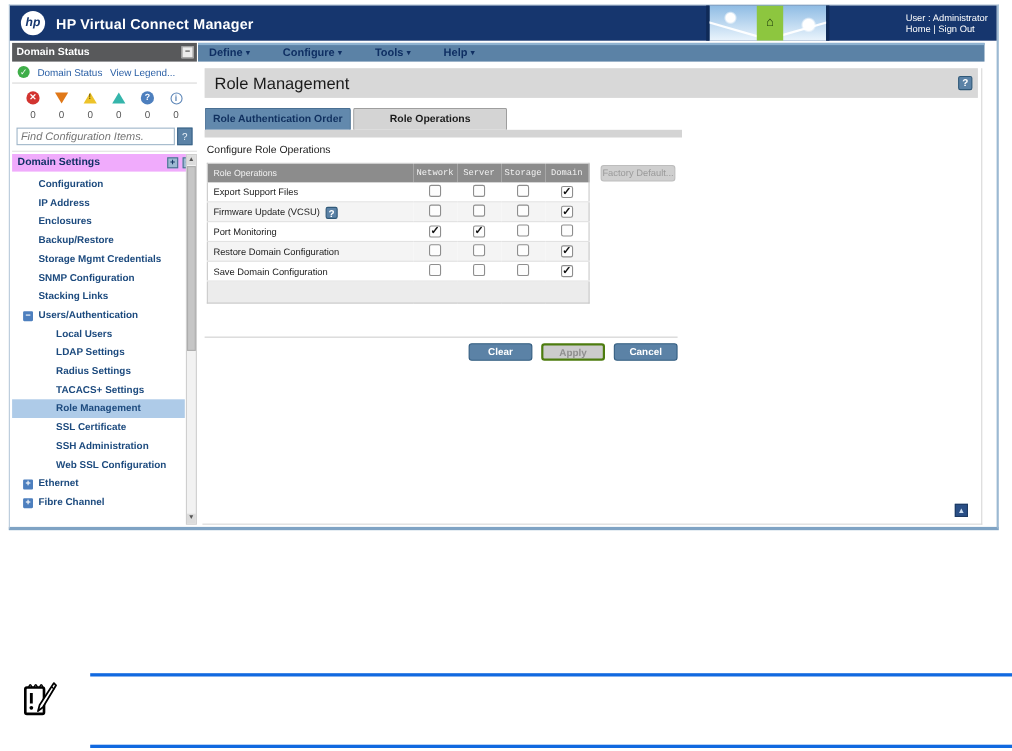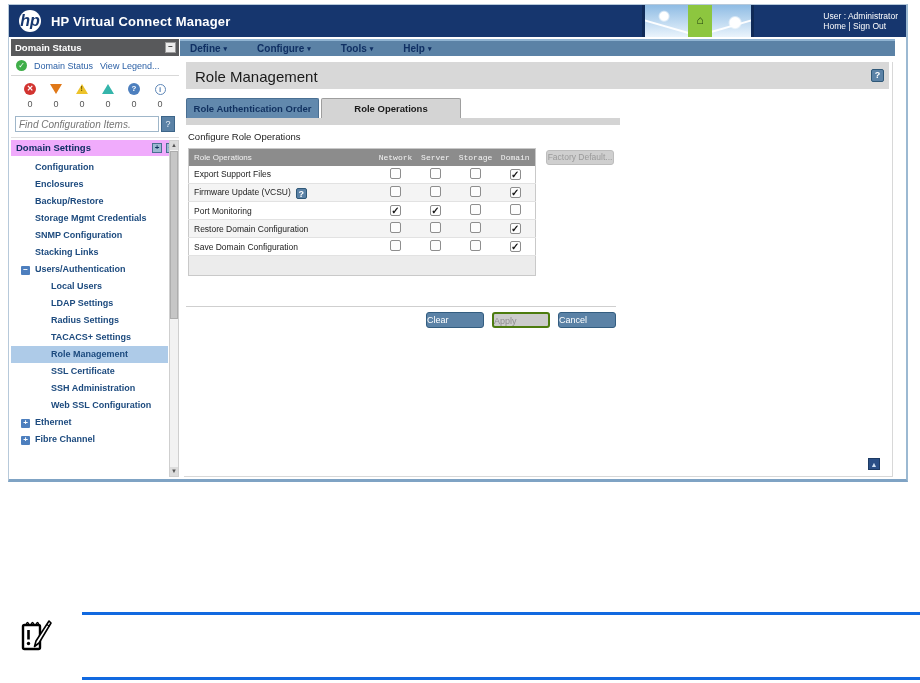--- a/index.html
+++ b/index.html
@@ -5,21 +5,21 @@
   * { margin:0; padding:0; box-sizing:border-box; }
   html,body { width:920px; height:683px; background:#fff; font-family:"Liberation Sans",sans-serif; position:relative; overflow:hidden; }
 
   
   .app { position:absolute; left:8px; top:4px; width:900px; height:478px; background:#fff;
          border:1px solid #b7c9da; border-right:2px solid #9cb9d2; border-bottom:3px solid #7fa3c4; }
 
   
   .topbar { position:absolute; left:0; top:0; right:0; height:32px; background:#16366e; }
   .logo { position:absolute; left:10px; top:5px; width:22px; height:22px; background:#fff; border-radius:50%;
-          color:#16366e; font-weight:bold; font-style:italic; font-size:16px; text-align:center; line-height:22px; }
+          color:#16366e; font-weight:bold; font-style:italic; font-size:11px; text-align:center; line-height:22px; }
   .app-title { position:absolute; left:42px; top:9px; color:#fff; font-size:13px; font-weight:bold; letter-spacing:.2px; }
   .hero { position:absolute; right:152px; top:0; width:112px; height:32px; overflow:hidden;
           border-left:3px solid #0f2a57; border-right:3px solid #0f2a57;
           background:
             radial-gradient(circle at 18% 35%, #ffffff 0 4px, rgba(255,255,255,0) 6px),
             radial-gradient(circle at 85% 55%, #ffffff 0 5px, rgba(255,255,255,0) 7px),
             linear-gradient(180deg,#8fbce4,#eaf4fc); }
   .hero .d1 { position:absolute; left:-10px; top:20px; width:58px; height:2px; background:rgba(255,255,255,.95); transform:rotate(16deg); }
   .hero .d2 { position:absolute; right:-10px; top:20px; width:58px; height:2px; background:rgba(255,255,255,.95); transform:rotate(-16deg); }
   .hero .banner { position:absolute; left:43px; top:0; width:24px; height:32px; background:#8dc63f;
@@ -101,21 +101,21 @@
   .role-table td.chk { text-align:center; }
   .role-table tfoot td { height:20px; background:#ececec; border-bottom:none; }
   .checkbox { display:inline-block; width:11px; height:11px; border:1px solid #8e8e8e; background:#fdfdfd;
               border-radius:2px; font-size:10px; line-height:9px; color:#111; font-weight:bold; }
   .row-help { display:inline-block; width:11px; height:11px; margin-left:5px; line-height:10px; vertical-align:-2px; }
 
   .factory-btn { position:absolute; left:362px; top:88px; width:68px; height:15px; background:#cfcfcf; color:#9a9a9a;
                  border:1px solid #bdbdbd; border-radius:3px; font-size:8.5px; text-align:center; line-height:13px; }
   .sep { position:absolute; left:2px; top:244px; width:430px; height:1px; background:#cfcfcf; }
   .actions { position:absolute; left:242px; top:250px; display:flex; gap:8px; }
-  .btn { width:58px; height:16px; border-radius:3px; font-size:9px; font-weight:normal; text-align:left; line-height:14px; }
+  .btn { width:58px; height:16px; border-radius:3px; font-size:9px; font-weight:bold; text-align:center; line-height:14px; }
   .btn-primary { background:#5b82a6; color:#fff; border:1px solid #335d80; }
   .btn-disabled { background:#cccccc; color:#8f8f8f; border:2px solid #4d7c0f; }
   .scrolltop { position:absolute; right:12px; bottom:6px; width:12px; height:12px; background:#2a4f86; color:#cfe0f2;
                font-size:7px; line-height:11px; text-align:center; border:1px solid #1d3a63; }
 
   
   .rule { position:absolute; left:82px; width:838px; height:3px; background:#1169e0; }
   .rule-top { top:612px; } .rule-bottom { top:677px; }
   .note-icon { position:absolute; left:18px; top:617px; }
 </style>
@@ -186,20 +186,21 @@
       <input class="search-input" placeholder="Find Configuration Items." style="">
       <span class="search-btn">?</span>
     </div>
     <div class="settings-header">
       <span>Domain Settings</span>
       <span class="sh-btn" style="right:17px">+</span>
       <span class="sh-btn" style="right:3px">−</span>
     </div>
     <div class="tree" id="nav-tree">
         <div class="tree-item t-item"><span>Configuration</span></div>
+        <div class="tree-item t-item"><span>IP Address</span></div>
         <div class="tree-item t-item"><span>Enclosures</span></div>
         <div class="tree-item t-item"><span>Backup/Restore</span></div>
         <div class="tree-item t-item"><span>Storage Mgmt Credentials</span></div>
         <div class="tree-item t-item"><span>SNMP Configuration</span></div>
         <div class="tree-item t-item"><span>Stacking Links</span></div>
         <div class="tree-item t-group"><span class="node-icon">−</span><span>Users/Authentication</span></div>
         <div class="tree-item t-sub"><span>Local Users</span></div>
         <div class="tree-item t-sub"><span>LDAP Settings</span></div>
         <div class="tree-item t-sub"><span>Radius Settings</span></div>
         <div class="tree-item t-sub"><span>TACACS+ Settings</span></div>

